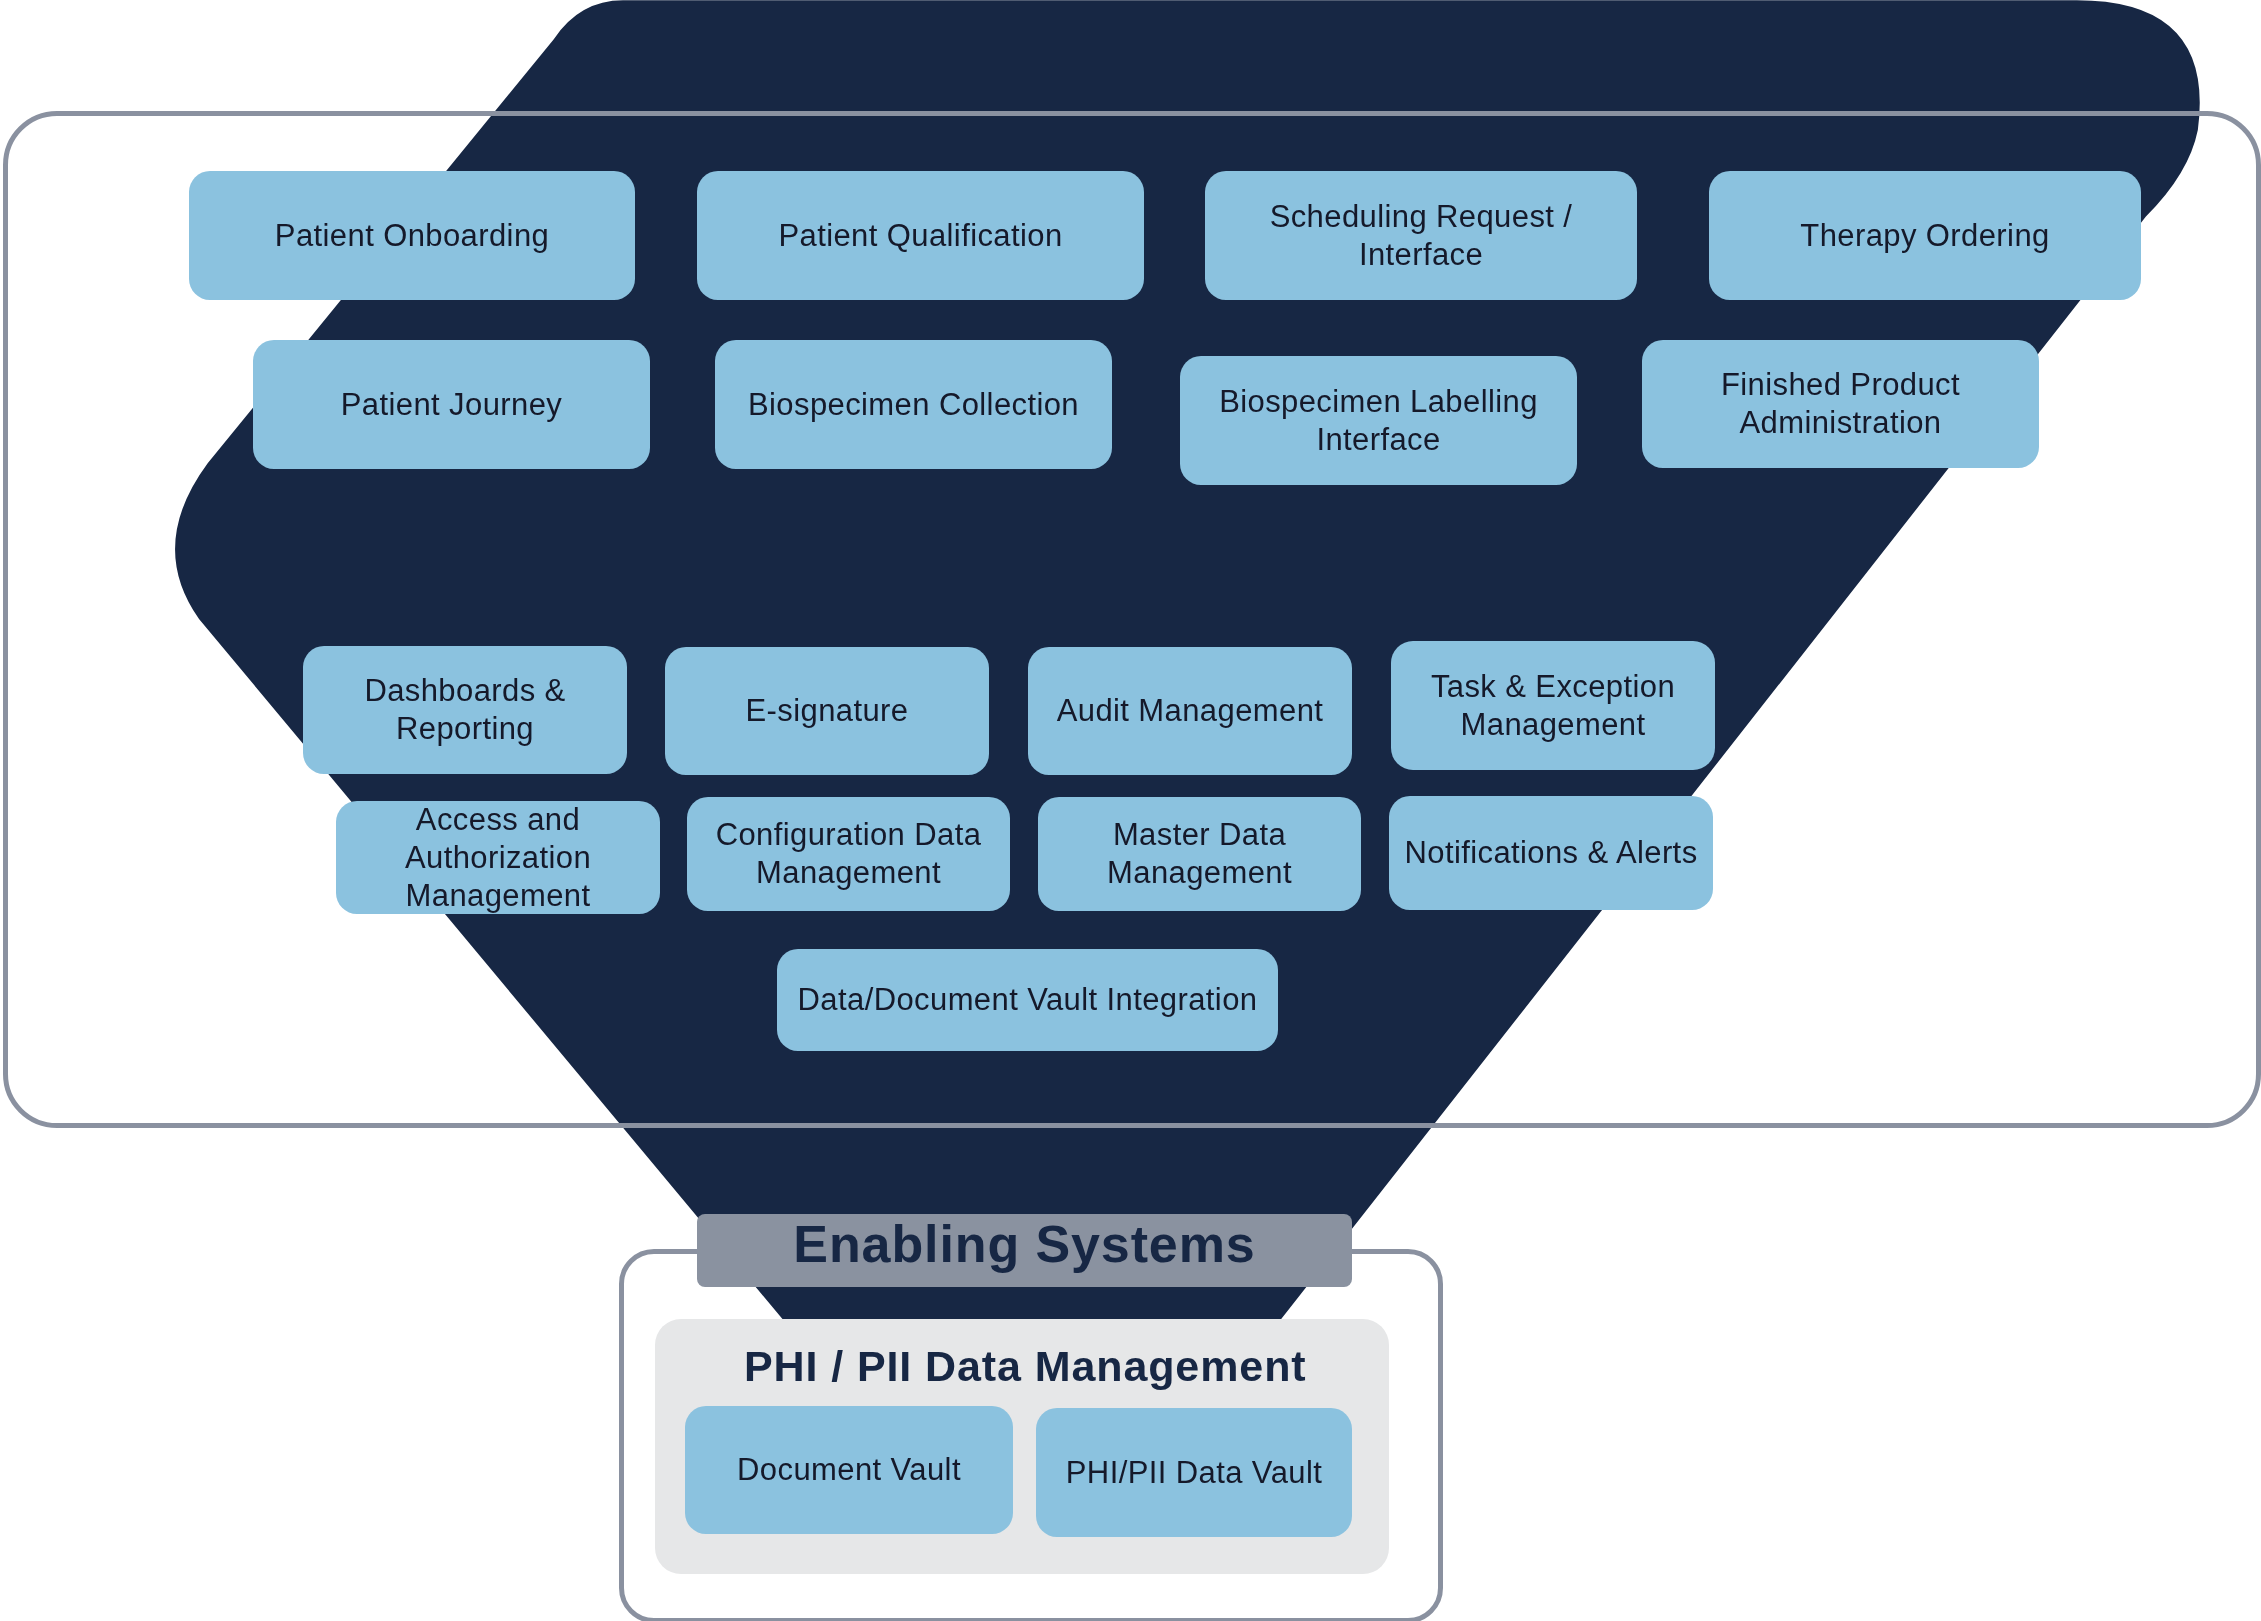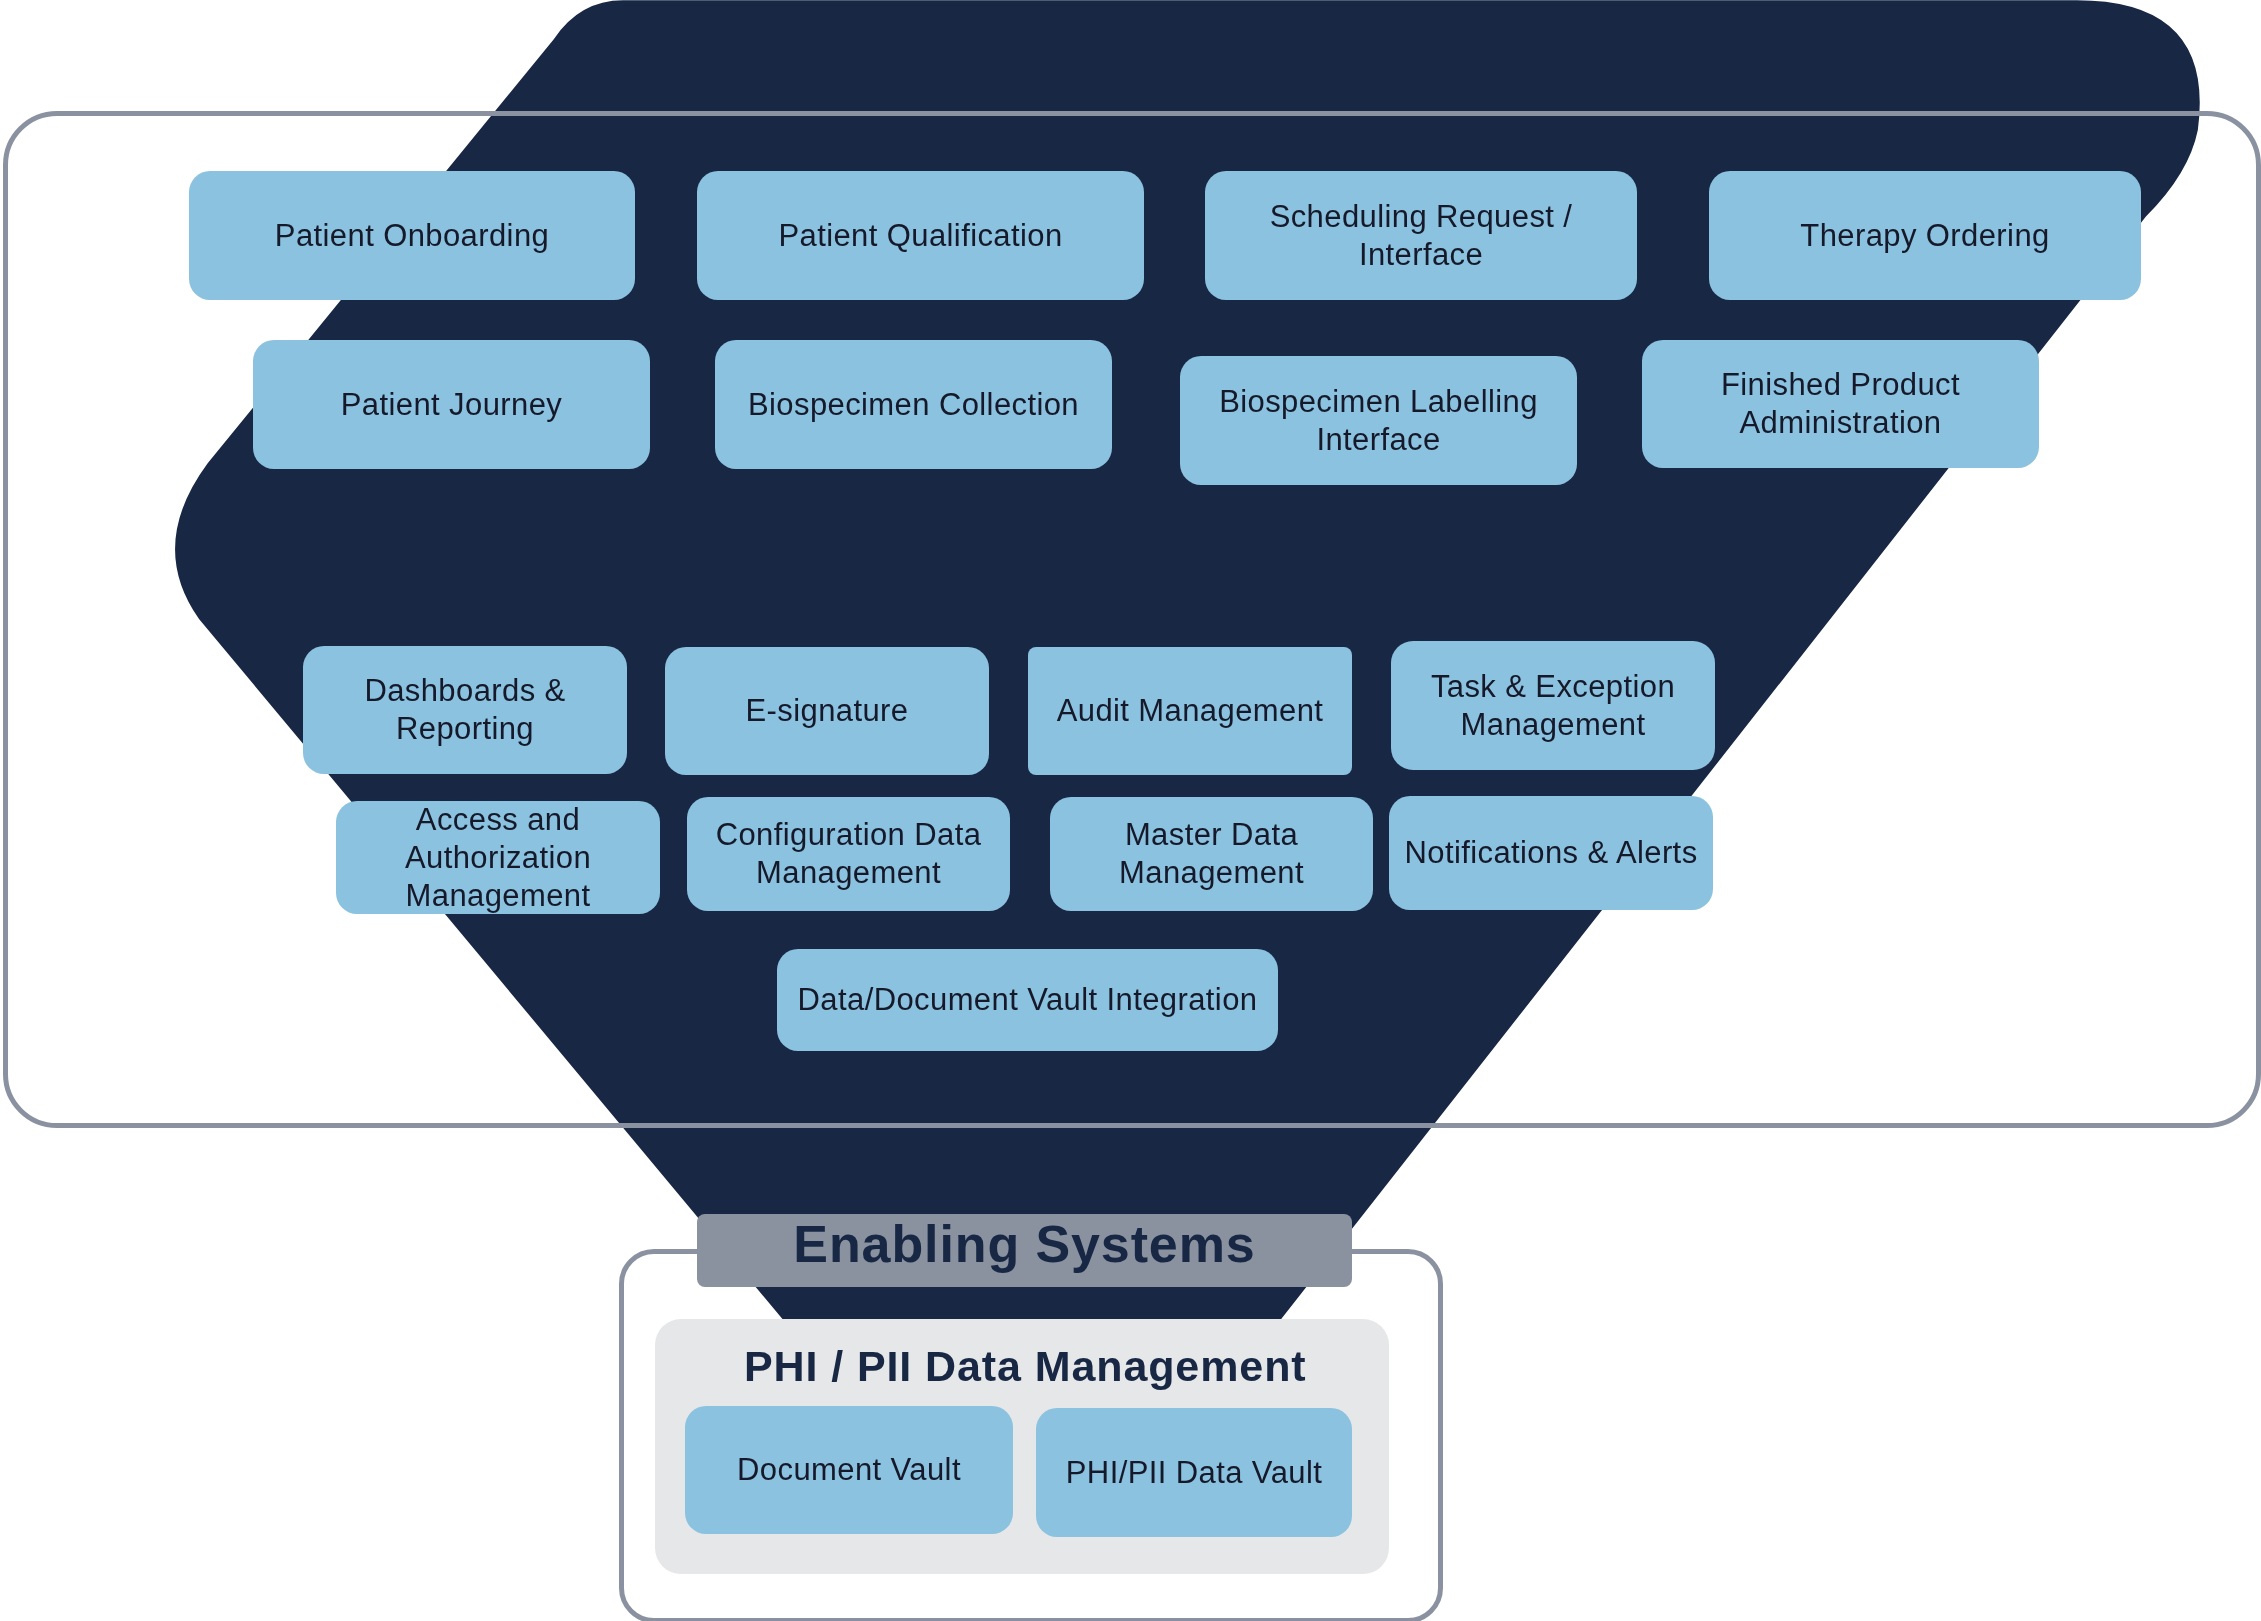--- a/index.html
+++ b/index.html
@@ -64,34 +64,34 @@
 <div class="box" style="left:1642px;top:340px;width:397px;height:128px;padding:0 52px;">
     <span>Finished Product Administration</span>
   </div>
 
 <div class="box" style="left:303px;top:646px;width:324px;height:128px;padding:0 44px;">
     <span>Dashboards &amp; Reporting</span>
   </div>
 <div class="box" style="left:665px;top:647px;width:324px;height:128px;">
     <span>E-signature</span>
   </div>
-<div class="box" style="left:1028px;top:647px;width:324px;height:128px;border-radius:8px;">
+<div class="box" style="left:1028px;top:647px;width:324px;height:128px;">
     <span>Audit Management</span>
   </div>
 <div class="box" style="left:1391px;top:641px;width:324px;height:129px;padding:0 26px;border-radius:22px;">
     <span>Task &amp; Exception Management</span>
   </div>
 
 <div class="box" style="left:336px;top:801px;width:324px;height:113px;padding:0 52px;">
     <span>Access and Authorization Management</span>
   </div>
 <div class="box" style="left:687px;top:797px;width:323px;height:114px;">
     <span>Configuration Data Management</span>
   </div>
-<div class="box" style="left:1038px;top:797px;width:323px;height:114px;padding:0 52px;margin-left:12px;">
+<div class="box" style="left:1038px;top:797px;width:323px;height:114px;padding:0 52px;">
     <span>Master Data Management</span>
   </div>
 <div class="box" style="left:1389px;top:796px;width:324px;height:114px;padding:0 3.5px;">
     <span>Notifications &amp; Alerts</span>
   </div>
 
 <div class="box" style="left:777px;top:949px;width:501px;height:102px;padding:0 3.5px;">
     <span>Data/Document Vault Integration</span>
   </div>
 

